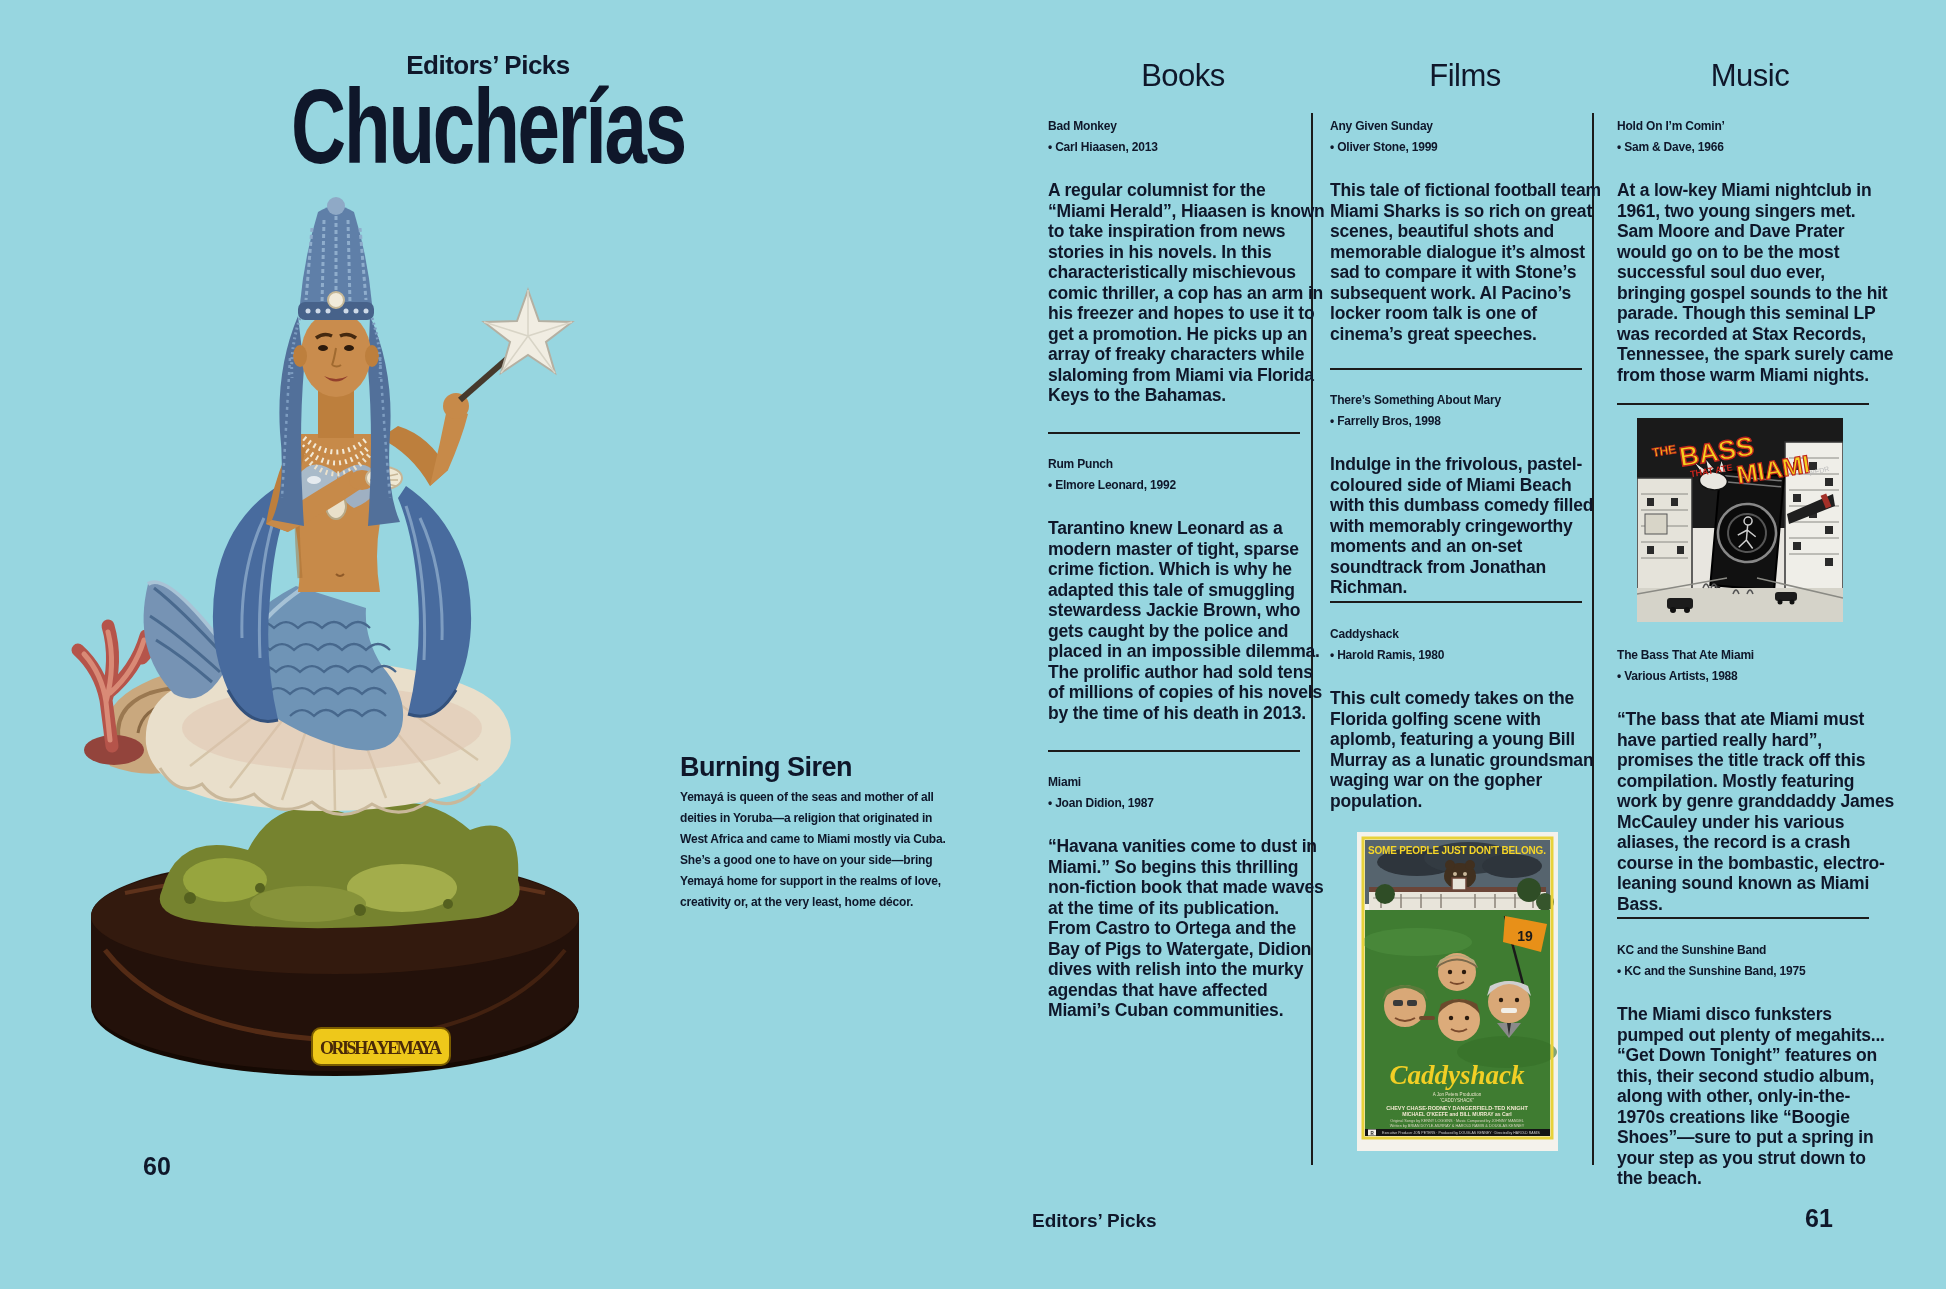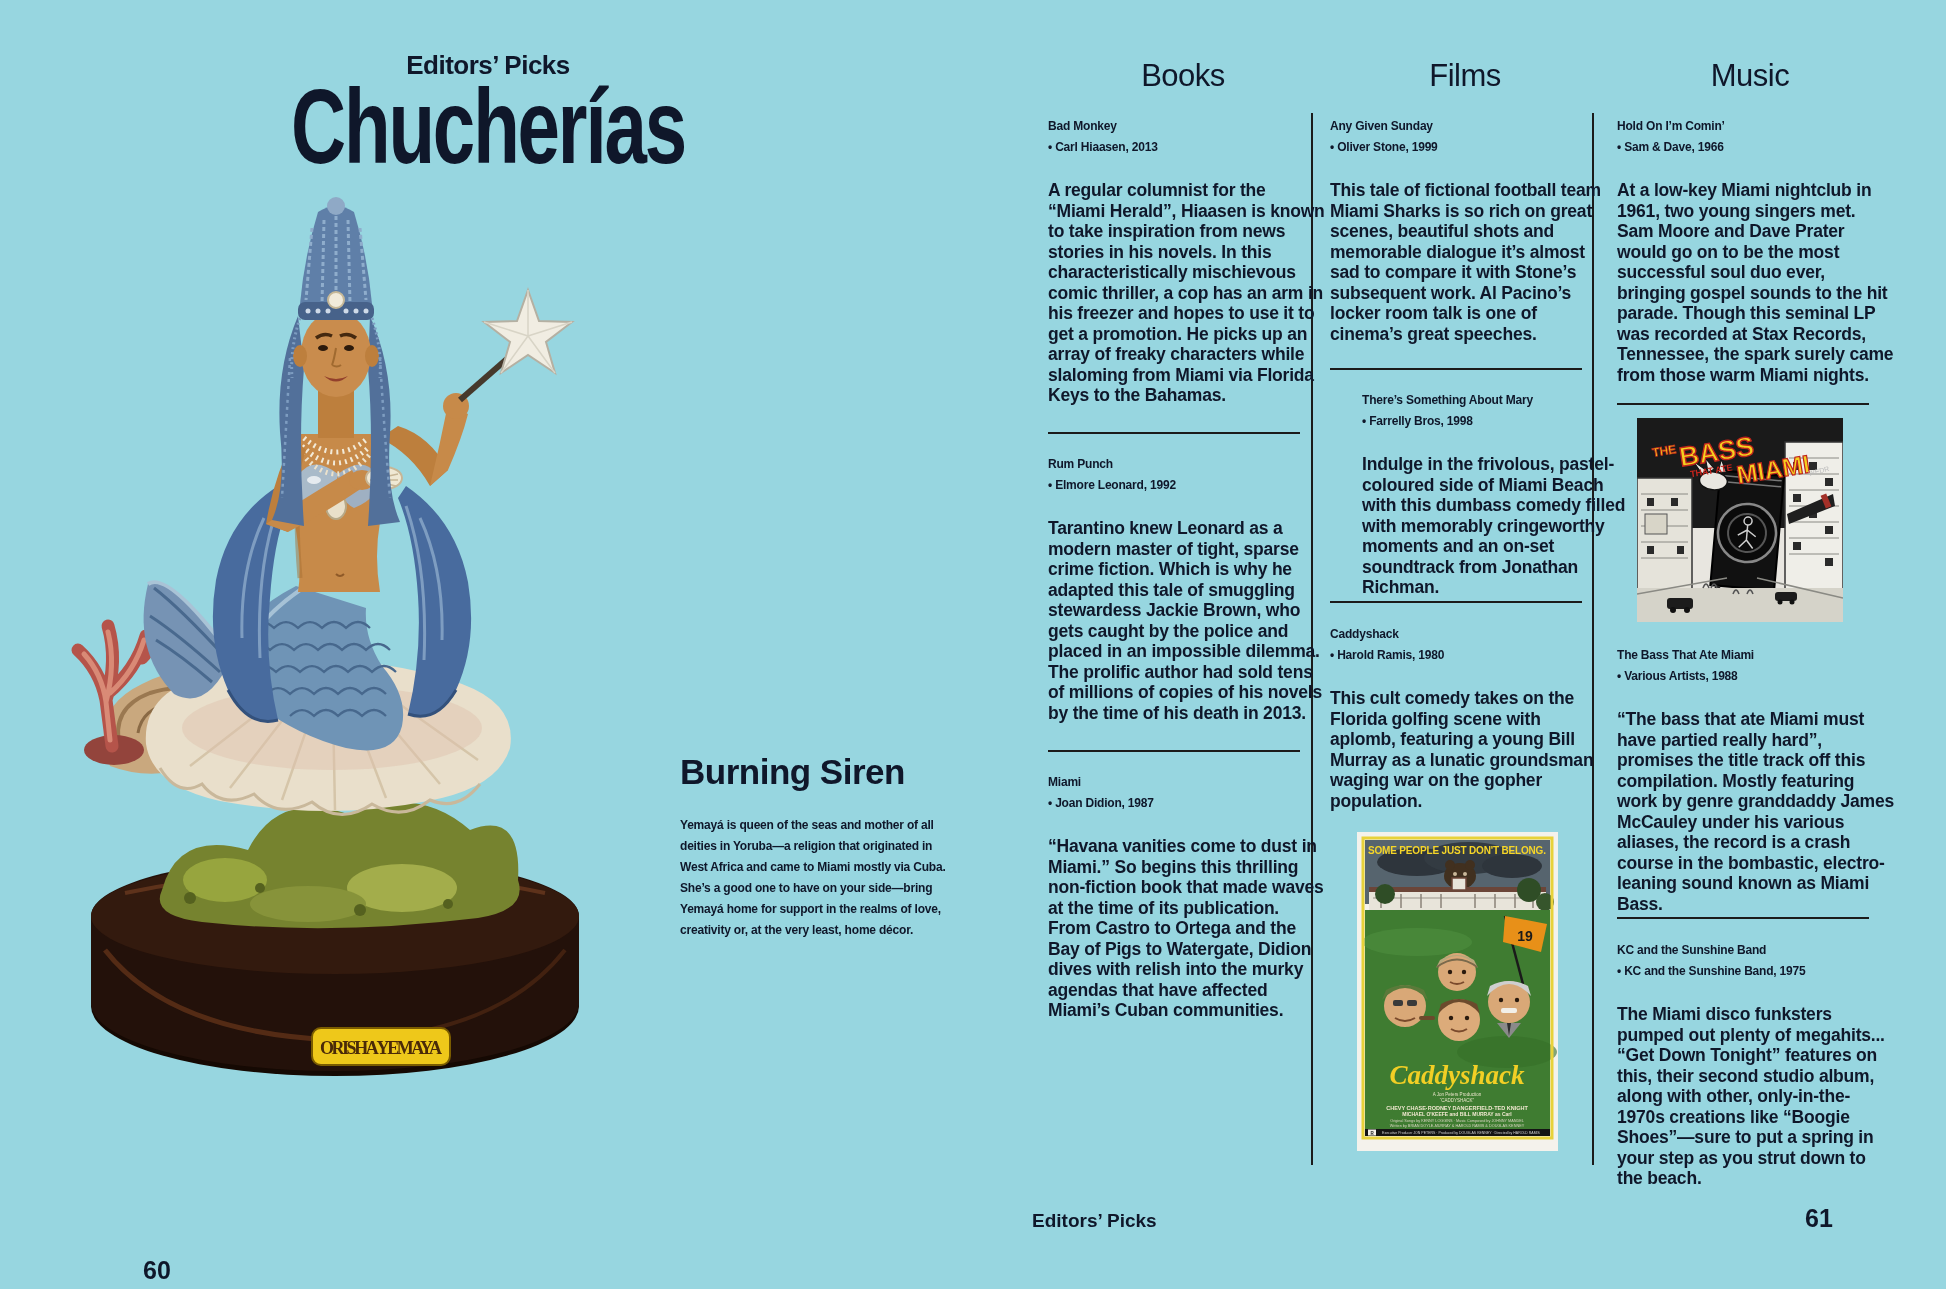--- a/index.html
+++ b/index.html
@@ -4,21 +4,21 @@
 <style>
   html,body{margin:0;padding:0;background:#97d6e0;}
   .canvas{position:relative;width:1946px;height:1289px;background:#97d6e0;overflow:hidden;
           font-family:"Liberation Sans", sans-serif;color:#0f172a;}
   .abs{position:absolute;}
   
   .kicker{left:188px;top:50px;width:600px;text-align:center;font-weight:bold;font-size:26px;letter-spacing:-0.5px;}
   .big-title{left:188px;top:66px;width:600px;text-align:center;font-weight:bold;font-size:106px;
              letter-spacing:-3px;transform:scaleX(0.72);}
   .feature{left:680px;top:752px;width:268px;}
-  .feature h3{margin:0 0 23px 0;font-size:35px;font-weight:bold;letter-spacing:-0.5px;}
+  .feature h3{margin:0 0 4px 0;font-size:27px;font-weight:bold;letter-spacing:-0.5px;}
   .feature .fbody,.feature .fcredit{font-size:12px;line-height:21px;font-weight:bold;letter-spacing:-0.2px;}
   
   .col-header{width:270px;text-align:center;font-weight:normal;font-size:31px;top:58px;letter-spacing:-0.5px;}
   .vdivider{top:113px;width:2px;height:1052px;background:#1b1b1b;}
   .entry{width:278px;}
   .etitle,.ebyline{font-size:12px;line-height:21px;font-weight:bold;letter-spacing:-0.2px;}
   .ebyline{white-space:nowrap;}
   .ebody{margin-top:22px;font-size:17.5px;line-height:20.5px;font-weight:bold;letter-spacing:-0.2px;}
   .rule{width:252px;border-top:2px solid #1b1b1b;height:0;}
   
@@ -180,21 +180,21 @@
       <rect x="262" y="840" width="138" height="37" rx="9" fill="#eec81a" stroke="#7a5c00" stroke-width="2"></rect>
       <text x="331" y="866" text-anchor="middle" font-family="Liberation Serif, serif" font-size="18" font-weight="bold" fill="#4a2a08" textLength="122">ORISHA YEMAYA</text>
     </g>
   </svg>
 
   <div class="abs feature">
     <h3>Burning Siren</h3>
     <div class="fbody">Yemayá is queen of the seas and mother of all deities in Yoruba—a religion that originated in West Africa and came to Miami mostly via Cuba. She’s a good one to have on your side—bring Yemayá home for support in the realms of love, creativity or, at the very least, home décor.</div>
   </div>
 
-  <div class="abs pagenum" style="left:143px;top:1256px;">60</div>
+  <div class="abs pagenum" style="left:143px;top:1152px;">60</div>
 
   <div class="abs vdivider" style="left:1311px;"></div>
   <div class="abs vdivider" style="left:1592px;"></div>
 
   <div class="abs col-header" style="left:1048px;">Books</div>
   <div class="abs entry" style="left:1048px;top:116px;">
     <div class="etitle">Bad Monkey</div>
     <div class="ebyline">• Carl Hiaasen, 2013</div>
     <div class="ebody">A regular columnist for the “Miami Herald”, Hiaasen is known to take inspiration from news stories in his novels. In this characteristically mischievous comic thriller, a cop has an arm in his freezer and hopes to use it to get a promotion. He picks up an array of freaky characters while slaloming from Miami via Florida Keys to the Bahamas.</div>
   </div>
@@ -211,21 +211,21 @@
     <div class="ebody">“Havana vanities come to dust in Miami.” So begins this thrilling non-fiction book that made waves at the time of its publication. From Castro to Ortega and the Bay of Pigs to Watergate, Didion dives with relish into the murky agendas that have affected Miami’s Cuban communities.</div>
   </div>
 
   <div class="abs col-header" style="left:1330px;">Films</div>
   <div class="abs entry" style="left:1330px;top:116px;">
     <div class="etitle">Any Given Sunday</div>
     <div class="ebyline">• Oliver Stone, 1999</div>
     <div class="ebody">This tale of fictional football team Miami Sharks is so rich on great scenes, beautiful shots and memorable dialogue it’s almost sad to compare it with Stone’s subsequent work. Al Pacino’s locker room talk is one of cinema’s great speeches.</div>
   </div>
   <div class="abs rule" style="left:1330px;top:368px;"></div>
-  <div class="abs entry" style="left:1330px;top:390px;margin-left:32px;">
+  <div class="abs entry" style="left:1330px;top:390px;">
     <div class="etitle">There’s Something About Mary</div>
     <div class="ebyline">• Farrelly Bros, 1998</div>
     <div class="ebody">Indulge in the frivolous, pastel-coloured side of Miami Beach with this dumbass comedy filled with memorably cringeworthy moments and an on-set soundtrack from Jonathan Richman.</div>
   </div>
   <div class="abs rule" style="left:1330px;top:601px;"></div>
   <div class="abs entry" style="left:1330px;top:624px;">
     <div class="etitle">Caddyshack</div>
     <div class="ebyline">• Harold Ramis, 1980</div>
     <div class="ebody">This cult comedy takes on the Florida golfing scene with aplomb, featuring a young Bill Murray as a lunatic groundsman waging war on the gopher population.</div>
   </div>

